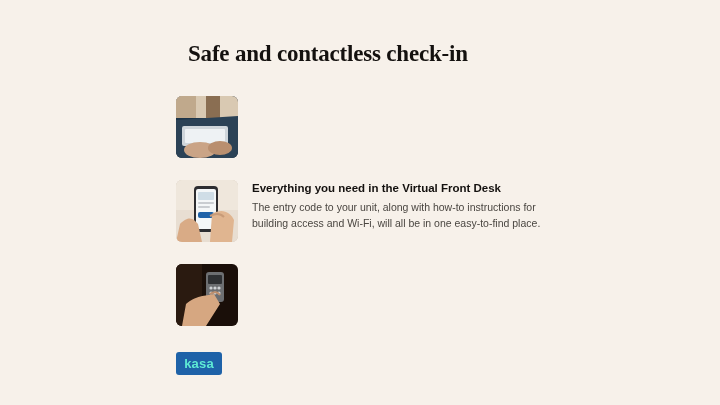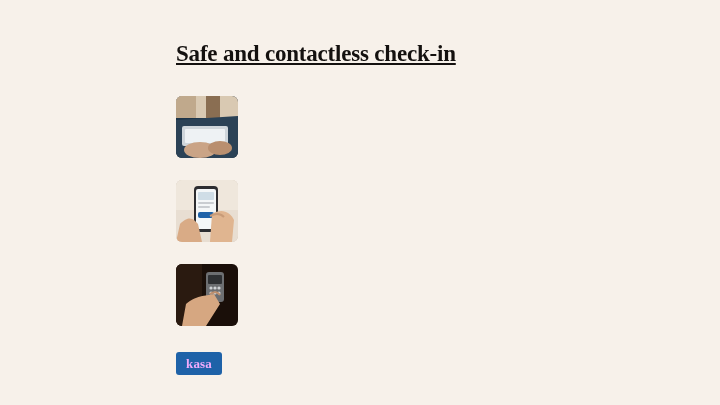--- a/index.html
+++ b/index.html
@@ -24,23 +24,22 @@
     left: 176px;
     top: 40px;
     width: 420px;
   }
   .heading {
     font-family: "Liberation Serif", serif;
     font-size: 23px;
     font-weight: bold;
     color: #14110f;
     letter-spacing: -0.2px;
-    margin: 0 0 28px 0;
+    margin: 0 0 28px 12px;
     line-height: 1.2;
-    text-decoration: underline;
   }
   .items {
     display: flex;
     flex-direction: column;
     gap: 22px;
   }
   .item {
     display: flex;
     flex-direction: row;
     align-items: flex-start;
@@ -83,24 +82,24 @@
     margin-top: 26px;
     width: 46px;
     height: 23px;
     background: #1e62a8;
     border-radius: 3px;
     display: flex;
     align-items: center;
     justify-content: center;
   }
   .logo-text {
-    font-family: Liberation Serif, serif;
+    font-family: Liberation Sans, sans-serif;
     font-size: 13px;
     font-weight: bold;
-    color: #f0abfc;
+    color: #5eead4;
     letter-spacing: 0.2px;
     line-height: 1;
   }
 </style>
 </head>
 <body>
 
 <div class="page">
   <div class="content">
 
@@ -133,20 +132,24 @@
             <rect x="20" y="9" width="20" height="40" rx="2" fill="#f4f7f8"></rect>
             <rect x="22" y="12" width="16" height="8" rx="1" fill="#cfdde6"></rect>
             <rect x="22" y="22" width="16" height="2" rx="1" fill="#c9cdd1"></rect>
             <rect x="22" y="26" width="12" height="2" rx="1" fill="#c9cdd1"></rect>
             <rect x="22" y="32" width="16" height="6" rx="2" fill="#1e62a8"></rect>
             <path d="M4 44 C14 34 18 40 22 44 L26 62 L0 62 Z" fill="#d9ab86"></path>
             <path d="M36 34 C46 28 54 32 58 40 L56 62 L34 62 Z" fill="#e0b590"></path>
             <path d="M34 36 C40 33 45 34 48 37" stroke="#c89b78" stroke-width="2" fill="none"></path>
           </svg>
         </div>
+        <div class="item-text">
+          <p class="item-title">Everything you need in the Virtual Front Desk</p>
+          <p class="item-body">The entry code to your unit, along with how-to instructions for building access and Wi-Fi, will all be in one easy-to-find place.</p>
+        </div>
       </div>
 
       <div class="item">
         <div class="thumb">
           <svg viewBox="0 0 62 62" xmlns="http://www.w3.org/2000/svg" aria-hidden="true">
             <rect width="62" height="62" fill="#1a0f09"></rect>
             <rect x="0" y="0" width="26" height="62" fill="#2a1a10"></rect>
             <rect x="30" y="8" width="18" height="30" rx="3" fill="#6d6f72"></rect>
             <rect x="32" y="11" width="14" height="9" rx="1" fill="#2f3134"></rect>
             <circle cx="35" cy="24" r="1.6" fill="#cfd2d5"></circle>

